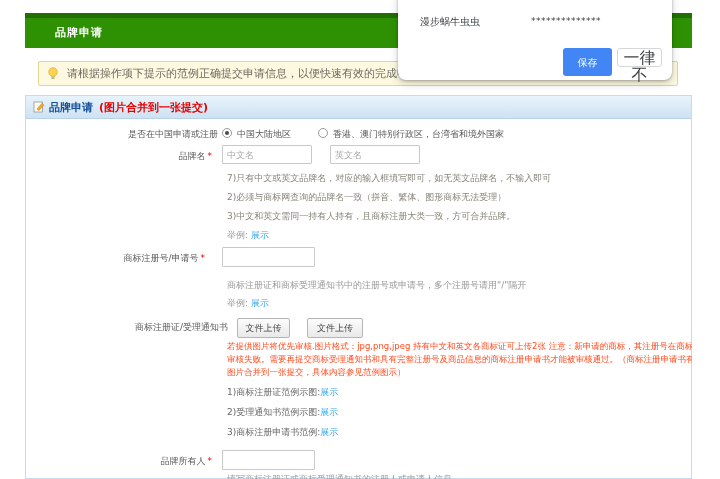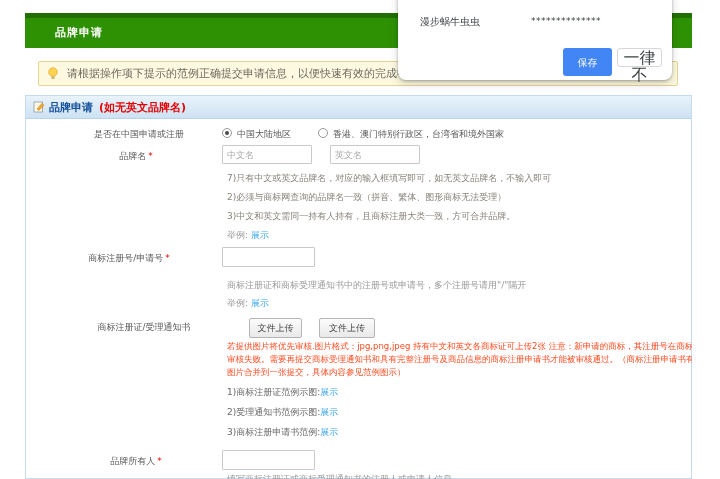--- a/index.html
+++ b/index.html
@@ -18,35 +18,35 @@
     display:flex; align-items:center; padding:0 9px; white-space:nowrap; overflow:hidden; }
   .notice .txt { color:#6b6960; font-size:11px; margin-left:9px; }
   
   .section-box { position:absolute; left:25px; top:95px; width:667px; height:384px;
     border:1px solid #c6dcee; background:#fff; }
   .section-header { height:23px; background:linear-gradient(#e9f3fb,#cde2f3);
     border-bottom:1px solid #b9d2e8; display:flex; align-items:center; padding-left:7px; }
   .section-title { color:#15509c; font-size:11px; font-weight:bold; margin-left:4px; }
   .section-sub { color:#e60000; font-size:11px; font-weight:bold; margin-left:6px; cursor:pointer; }
   
-  .lbl { position:absolute; text-align:center; color:#595959; font-size:9px; line-height:12px; }
+  .lbl { position:absolute; text-align:right; color:#595959; font-size:9px; line-height:12px; }
   .req { color:#e60000; margin-left:2px; }
   .radio { position:absolute; width:10px; height:10px; border:1px solid #9a9a9a; border-radius:50%; background:#fdfdfd; cursor:pointer; }
   .radio.sel::after { content:''; display:block; width:4px; height:4px; margin:2px; border-radius:50%; background:#4a4a4a; }
   .opt-label { position:absolute; color:#595959; font-size:9px; line-height:12px; cursor:pointer; }
   .txt-input { position:absolute; border:1px solid #c9c9c9; background:#fff; font-size:9px;
     color:#333; padding:8px 4px; font-family:"DejaVu Sans", sans-serif; border-radius:1px; }
   .txt-input::placeholder { color:#a9a9a9; }
   .tip { position:absolute; color:#88837a; font-size:9px; line-height:12px; white-space:nowrap; }
   .tip-gray { position:absolute; color:#999; font-size:9px; line-height:12px; white-space:nowrap; }
   .ex-row { position:absolute; font-size:9px; color:#999; white-space:nowrap; }
   .link { color:#3aa7ec; cursor:pointer; text-decoration:none; }
   .upload-btn { position:absolute; height:20px; background:linear-gradient(#fcfcfc,#e9e9e9);
     border:1px solid #b5b5b5; border-radius:2px; font-size:9px; color:#444;
-    text-align:center; line-height:18px; cursor:pointer; font-family:"DejaVu Sans", sans-serif;margin-left:12px; }
+    text-align:center; line-height:18px; cursor:pointer; font-family:"DejaVu Sans", sans-serif; }
   .warn { position:absolute; left:227px; width:465px; overflow:hidden; }
   .warn div { color:#ff4b1f; font-size:8.5px; line-height:13px; white-space:nowrap; overflow:hidden; }
   .numline { position:absolute; color:#666; font-size:9px; white-space:nowrap; }
   
   .popup { position:absolute; left:398px; top:-12px; width:274px; height:92px; background:#fff;
     border-radius:8px; box-shadow:0 1px 3px rgba(0,0,0,.28), 0 4px 10px rgba(0,0,0,.15); z-index:10; }
   .popup .uname { position:absolute; left:22px; top:27px; font-size:10px; color:#3c4043; }
   .popup .pwd { position:absolute; left:133px; top:28px; font-size:9px; letter-spacing:.5px; color:#3c4043; }
   .popup .btn-save { position:absolute; left:165px; top:60px; width:49px; height:28px; background:#4285f4;
     border:none; border-radius:3px; color:#fff; font-size:10px; line-height:19px; text-align:center; cursor:pointer; }
@@ -71,21 +71,21 @@
     <span class="txt">请根据操作项下提示的范例正确提交申请信息，以便快速有效的完成申请。速卖</span>
   </div>
 
   <div class="section-box">
     <div class="section-header">
       <svg width="12" height="12" viewBox="0 0 12 12">
         <rect x="1" y="1" width="8.5" height="10" fill="#fffbe8" stroke="#8a98a8" stroke-width="0.8"></rect>
         <path d="M4 8 L9 2.2 L11 4.2 L6 9.4 Z" fill="#f0a830" stroke="#c07818" stroke-width="0.5"></path>
       </svg>
       <span class="section-title">品牌申请</span>
-      <span class="section-sub">(如无英文品牌名)</span>
+      <span class="section-sub">(图片合并到一张提交)</span>
     </div>
   </div>
 
   <span class="lbl" style="left:60px; top:128px; width:158px;">是否在中国申请或注册</span>
   <span class="radio sel" style="left:222px; top:128px;"></span>
   <span class="opt-label" style="left:237px; top:128px;">中国大陆地区</span>
   <span class="radio" style="left:318px; top:128px;"></span>
   <span class="opt-label" style="left:333px; top:128px;">香港、澳门特别行政区，台湾省和境外国家</span>
 
   <span class="lbl" style="left:60px; top:150px; width:152px;"><span>品牌名</span><span class="req">*</span></span>

